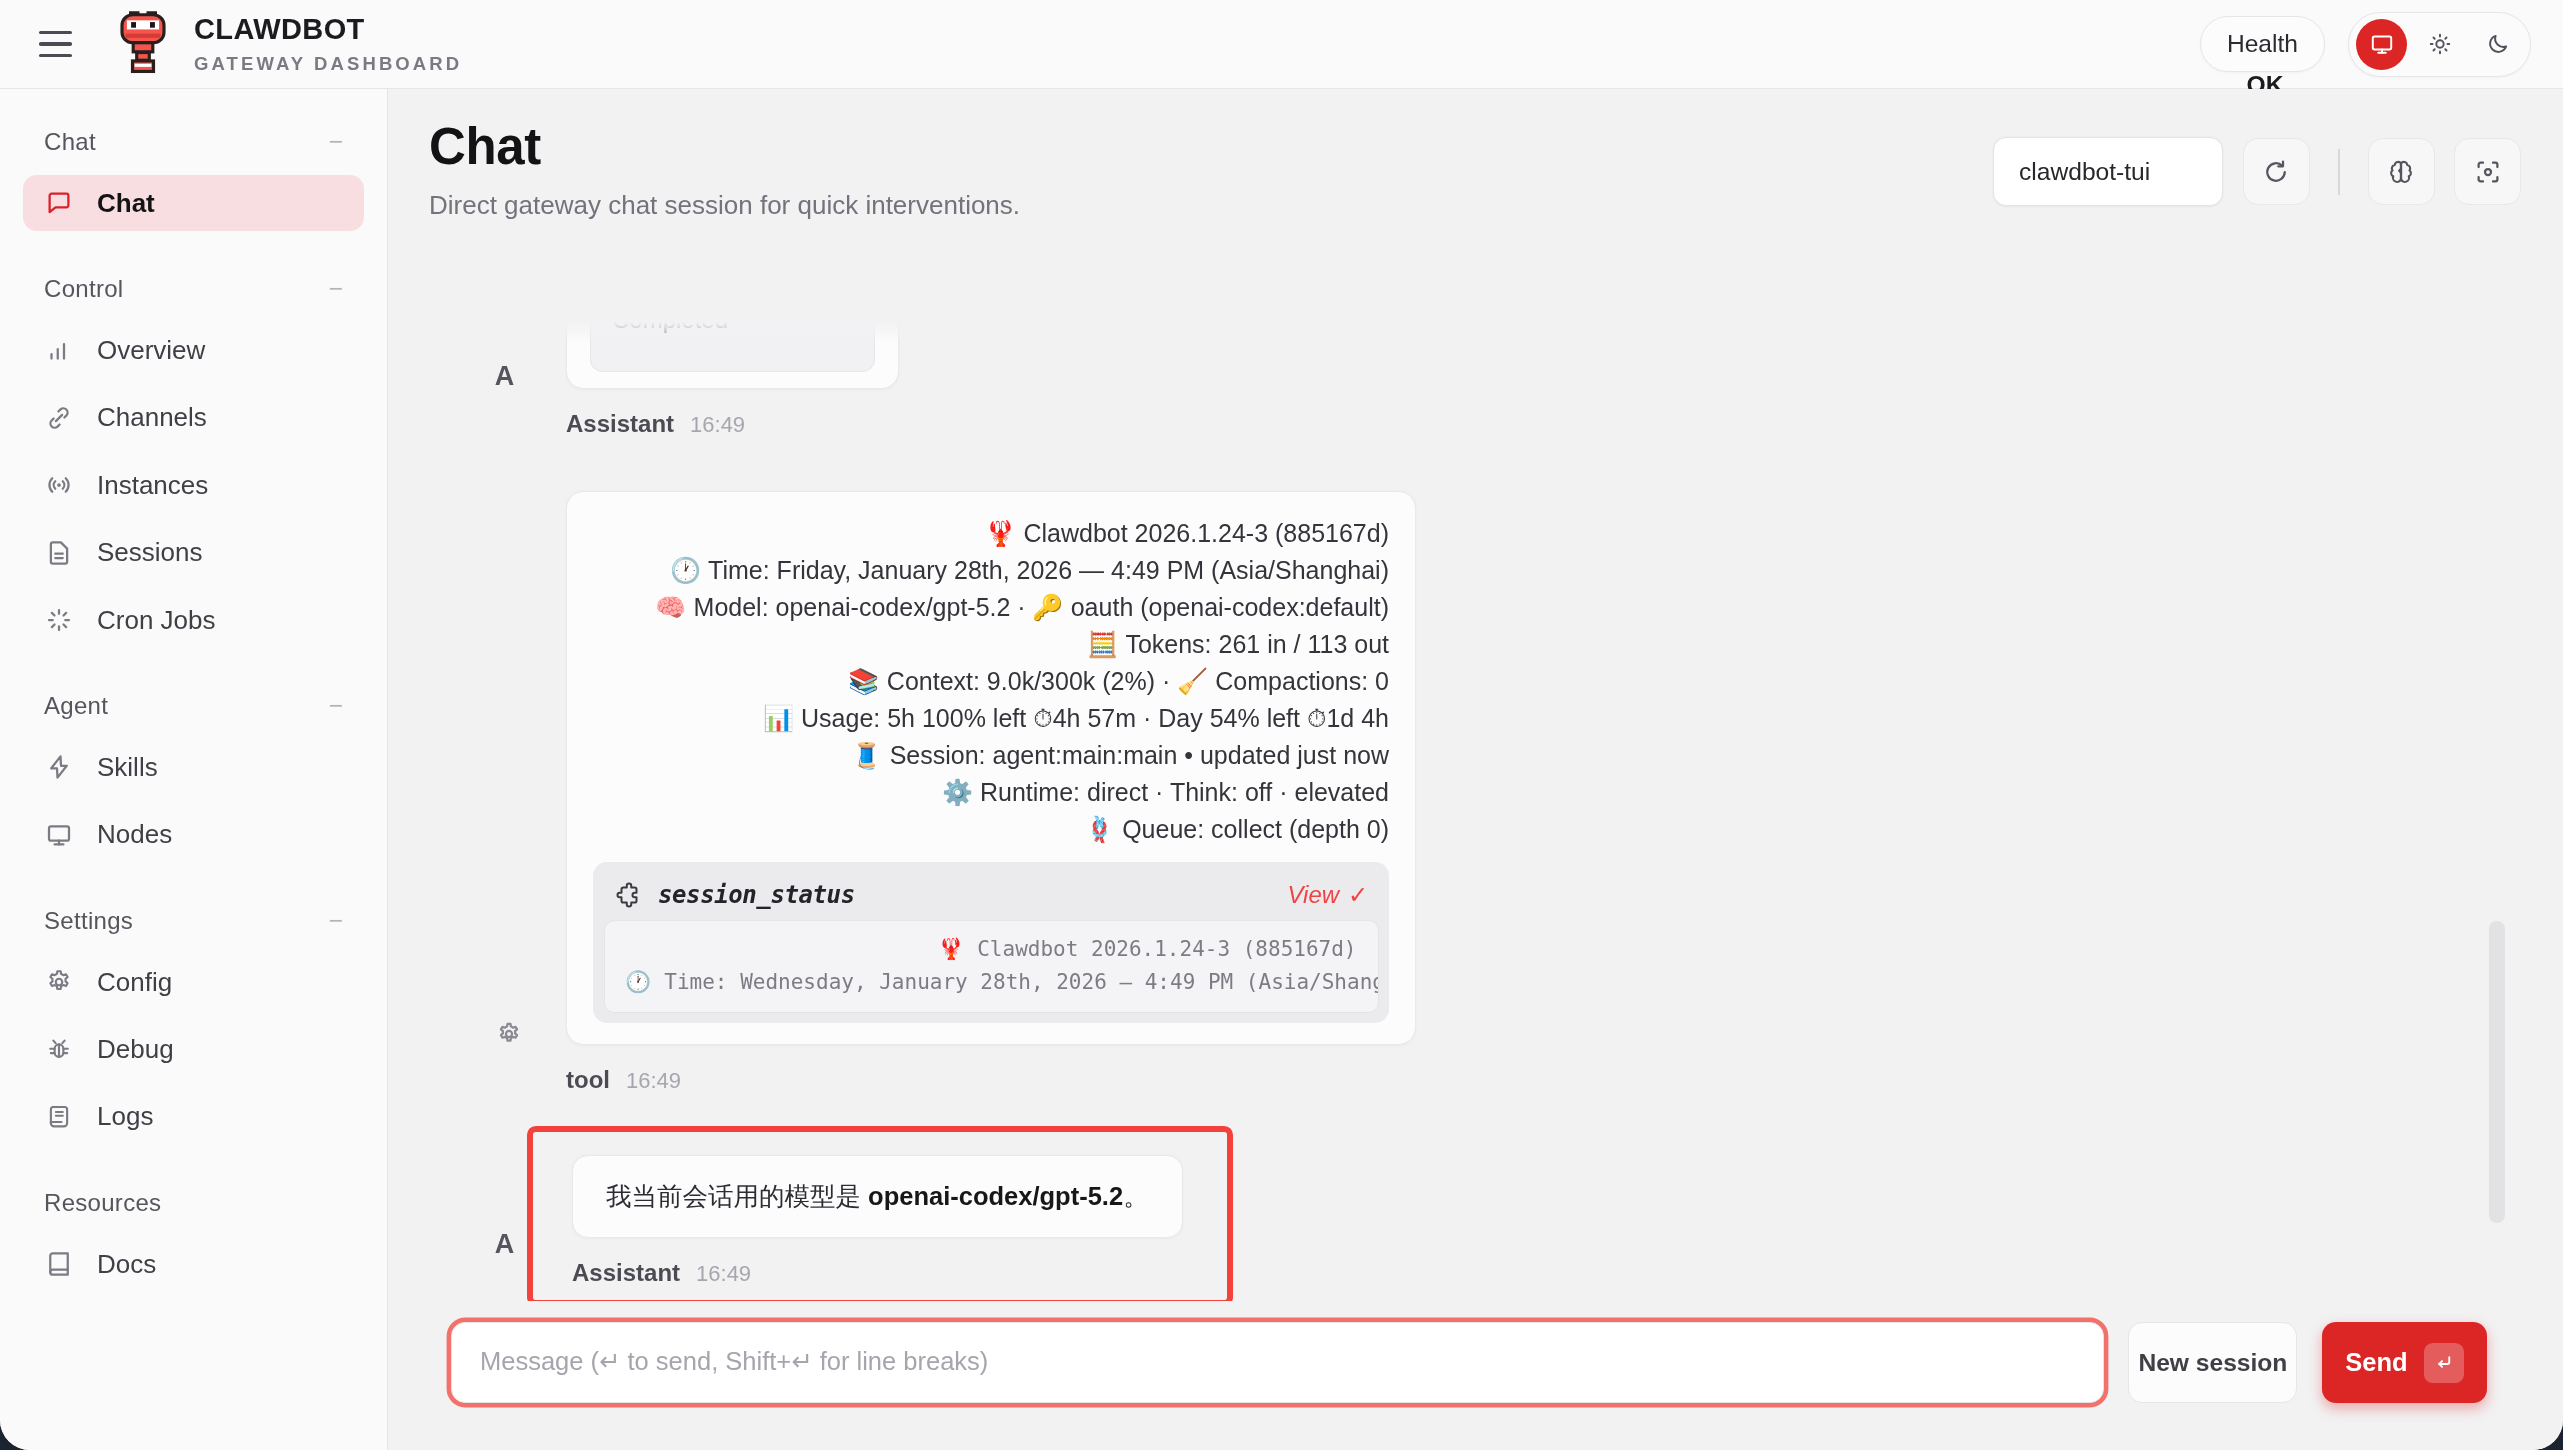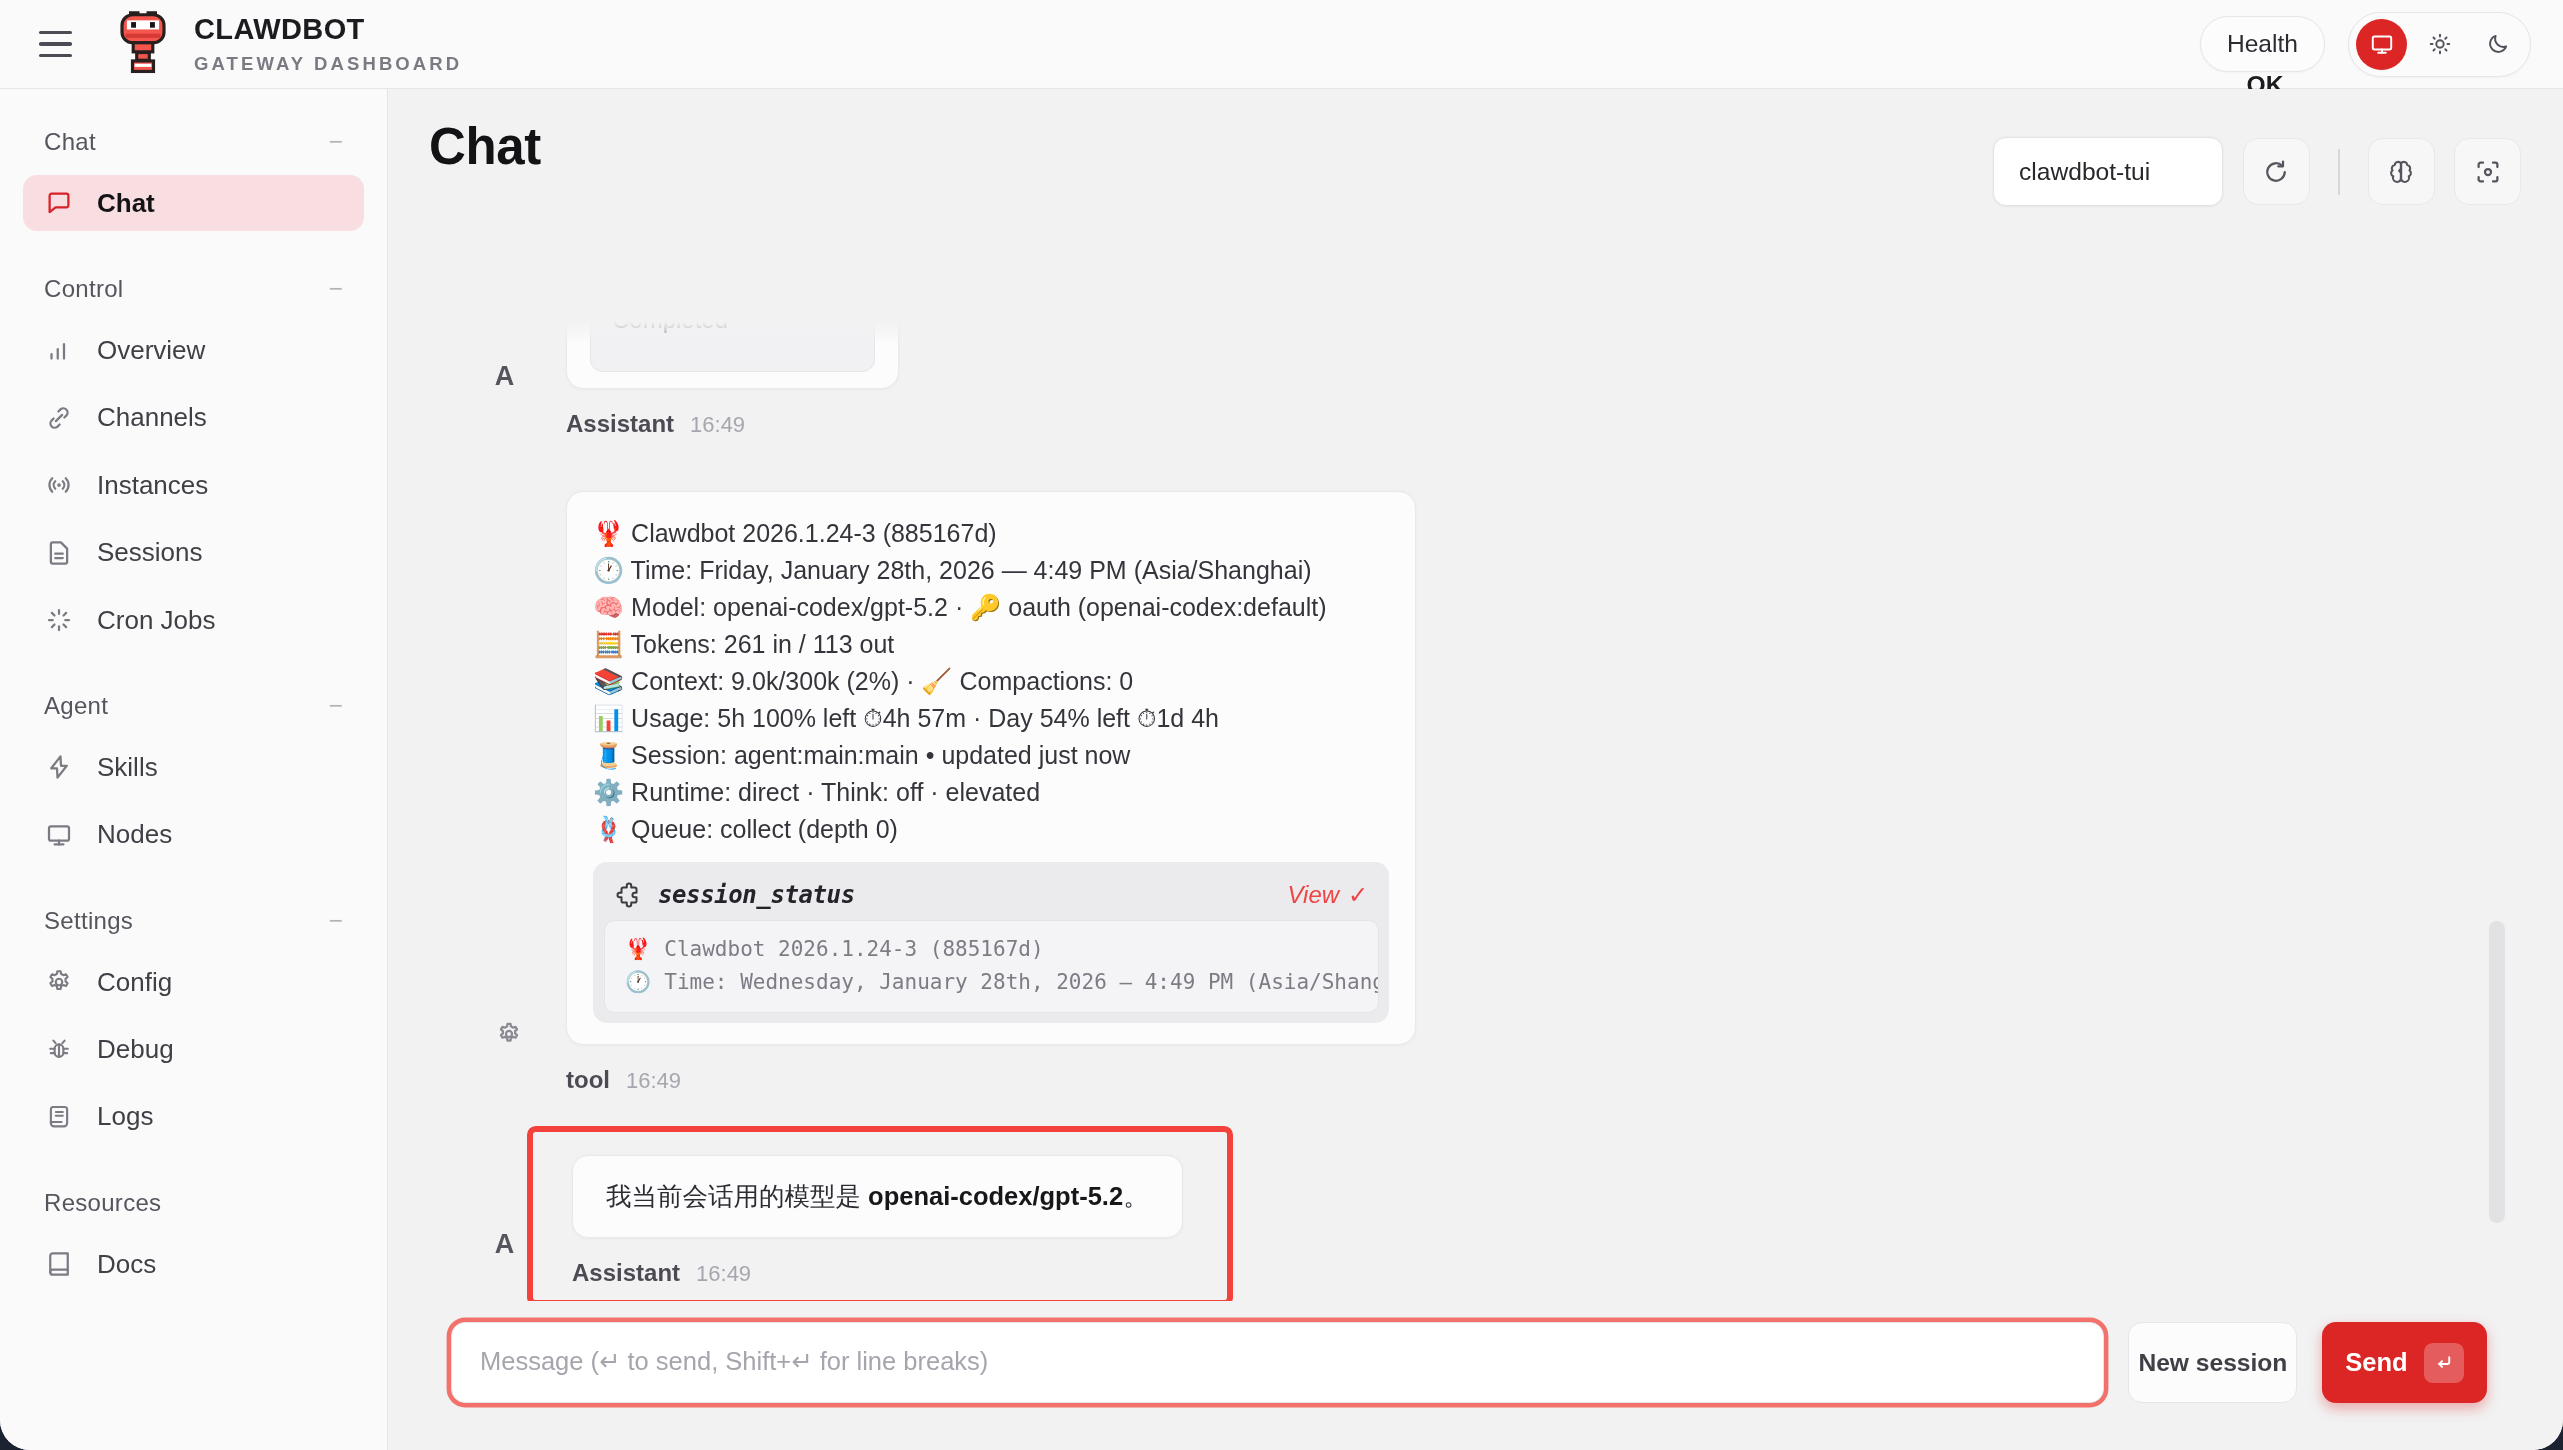--- a/index.html
+++ b/index.html
@@ -133,21 +133,21 @@
   .meta-role{font-size:24px;font-weight:700;color:#4b4b53;}
   .meta-time{font-size:22px;color:#a6a6ae;}
   
   .msg-1{margin-top:-54px;}
   .msg-1 .bubble-card{width:333px;padding:26px 23px 16px;}
   .result-chip{
     background:#f1f1f3;border:1.3px solid #e6e6e9;border-radius:12.3px;
     height:81px;padding:14px 21px;font-size:24px;color:#7f7f88;
   }
   
-  .msg-2{margin-top:53px;}
+  .msg-2{margin-top:53px;text-align:right;}
   .msg-2 .bubble-card{width:850px;padding:23px 26px 21px;}
   .status-line{font-size:25px;line-height:37px;color:#34343b;white-space:nowrap;overflow:hidden;}
   .toolcall{margin-top:14px;background:#ebebee;border-radius:14px;padding:8.8px 10.5px 10.5px;}
   .tc-head{display:flex;align-items:center;gap:14px;padding:8.8px 10.5px;font-style:italic;}
   .tc-icon{width:30px;height:30px;color:#3a3a41;flex:none;}
   .tc-name{
     font-family:"DejaVu Sans Mono","Liberation Mono",monospace;
     font-size:24px;font-weight:700;color:#232329;letter-spacing:-0.4px;
   }
   .tc-view{margin-left:auto;display:flex;align-items:center;gap:8.8px;color:#ef4444;font-size:24px;cursor:pointer;}
@@ -430,20 +430,21 @@
               </svg>
           </span>
           <span class="nav-label">Docs</span>
         </div>
       </div>
     </nav>
 
     <main class="main">
       <div class="page-head">
         <h1 class="page-title">Chat</h1>
+        <p class="page-desc">Direct gateway chat session for quick interventions.</p>
       </div>
 
       <div class="top-controls">
         <input class="session-input" type="text" value="clawdbot-tui" style="">
         <button class="icon-btn">
           <span>
             <svg width="30" height="30" viewBox="0 0 24 24" fill="none" stroke="currentColor" stroke-width="1.8" stroke-linecap="round" stroke-linejoin="round">
                 <path d="M19 12a7 7 0 1 1-2.05-4.95"></path>
                 <path d="M17.6 3.6v3.8h-3.8"></path>
               </svg>

